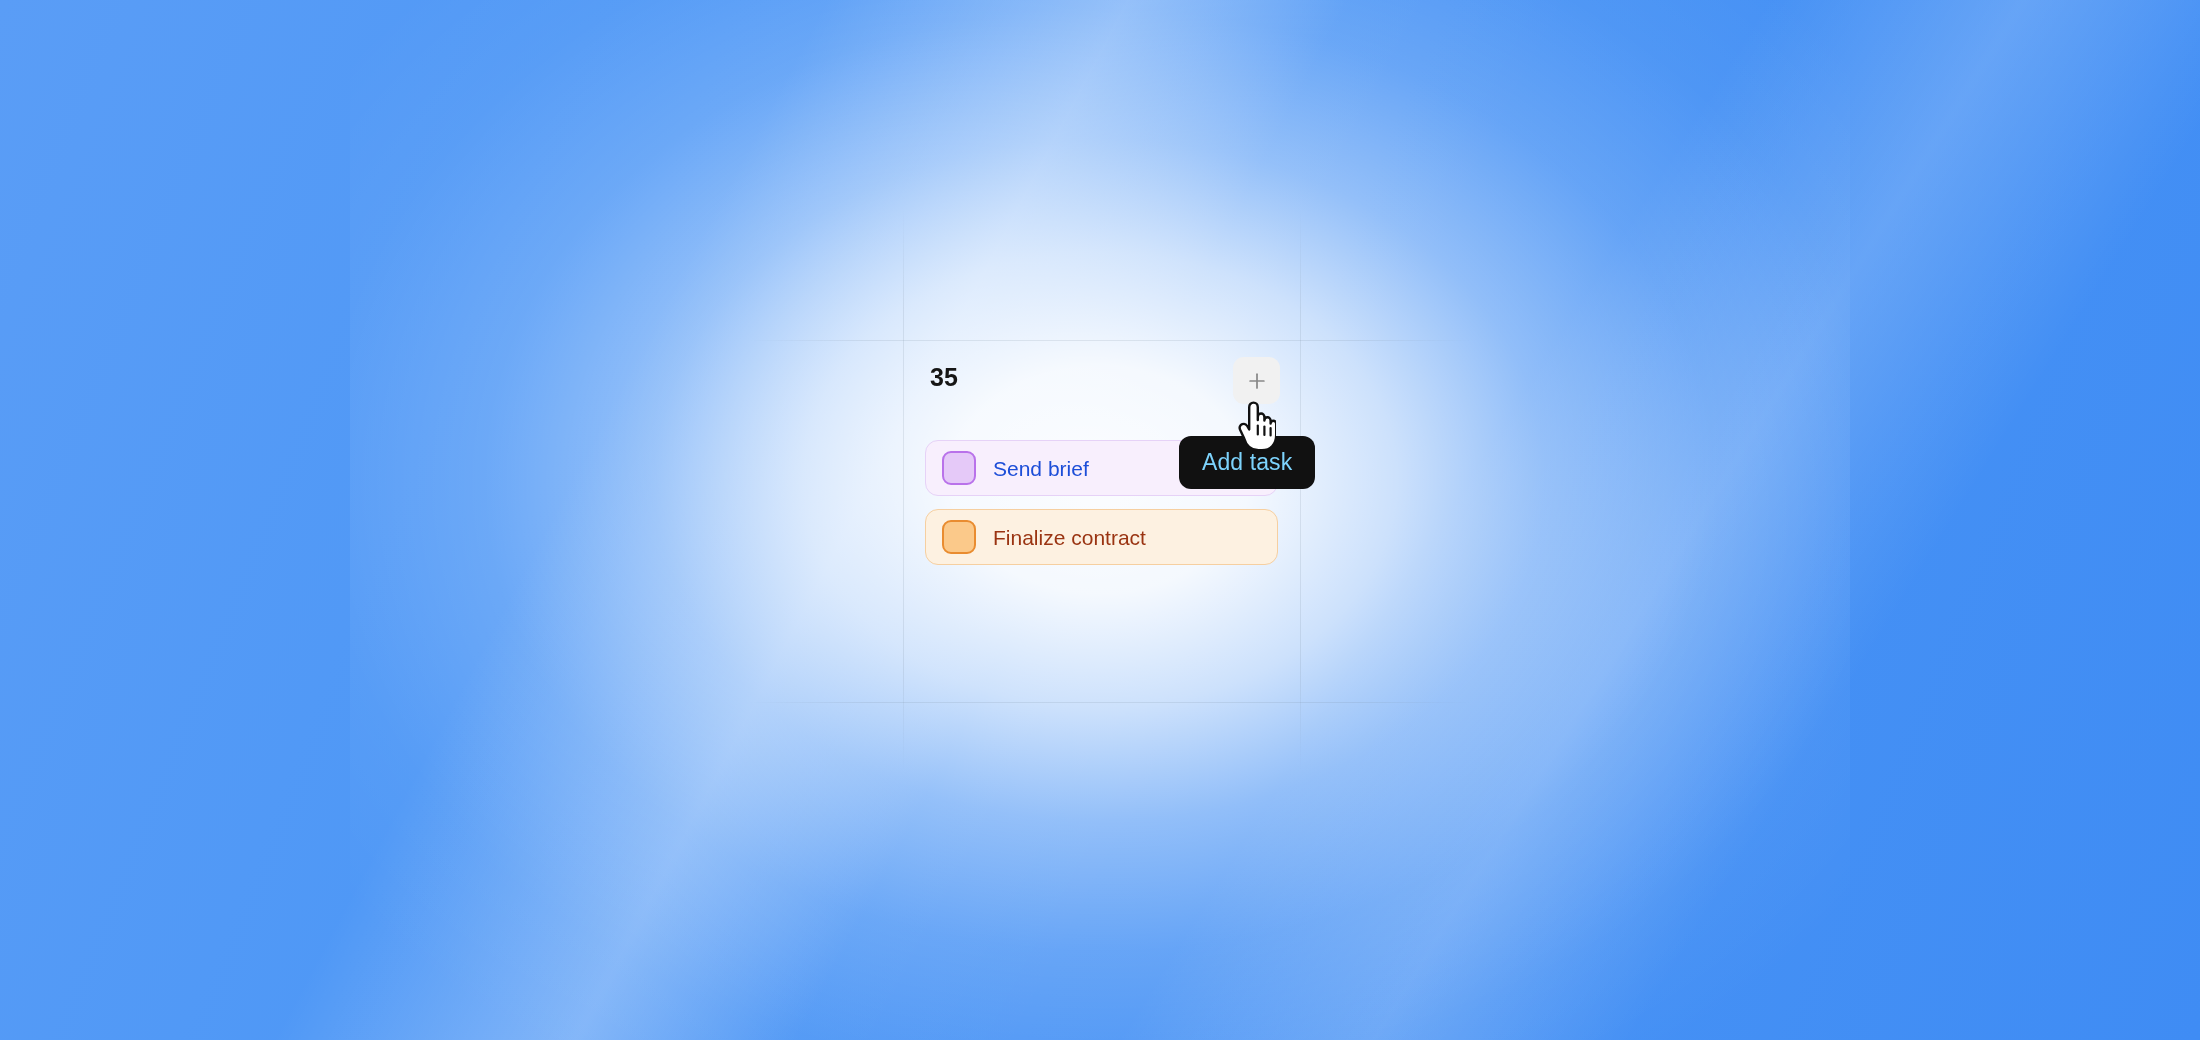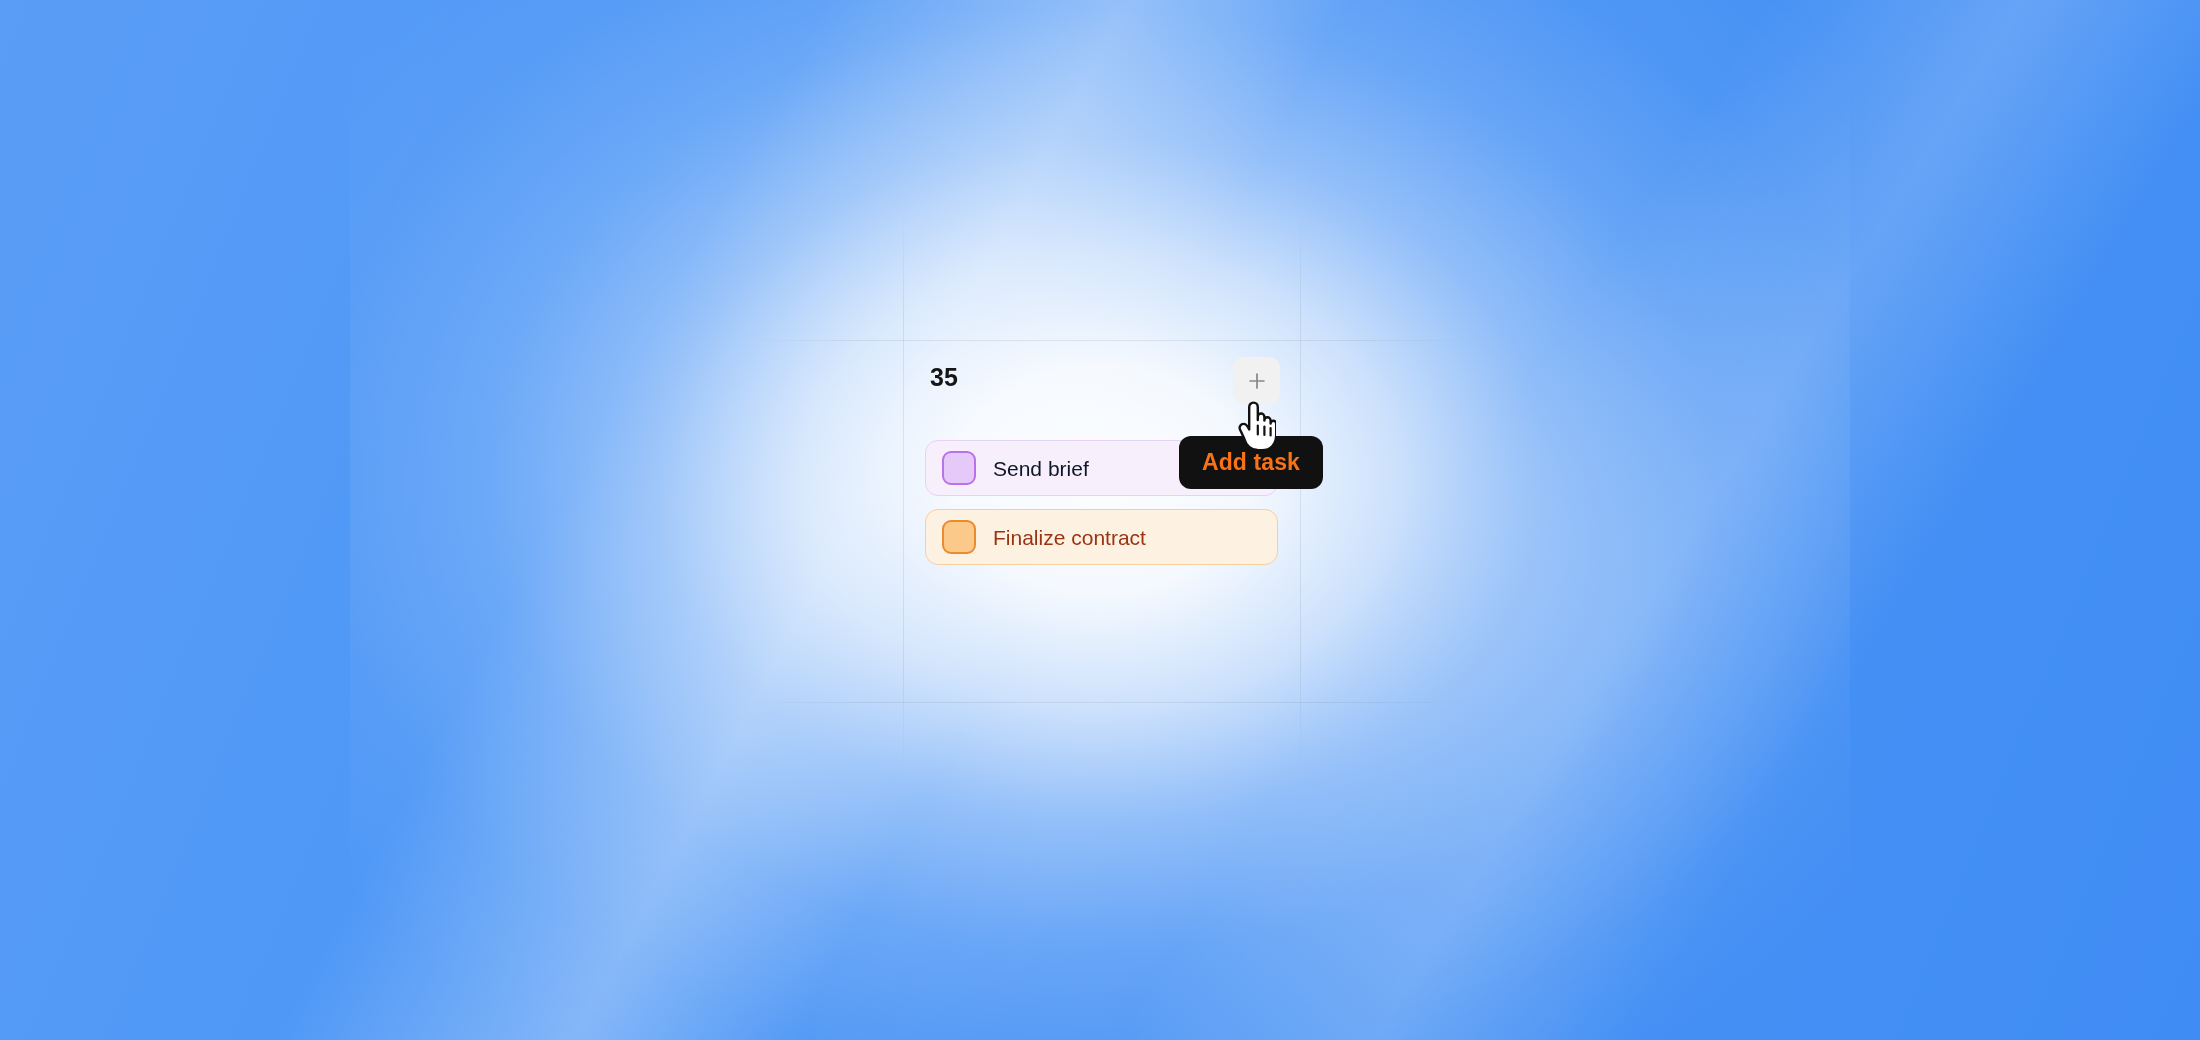--- a/index.html
+++ b/index.html
@@ -161,21 +161,21 @@
 
   
   .task-pill.purple {
     background: #f8effd;
     border-color: #e6d2f7;
   }
   .task-pill.purple .task-swatch {
     background: #e5c9f8;
     border-color: #b972ea;
   }
-  .task-pill.purple .task-label { color: #0f172a; }
+  .task-pill.purple .task-label { color: #1d4ed8; }
 
   
   .task-pill.amber {
     background: #fdf1e1;
     border-color: #f6cfa0;
   }
   .task-pill.amber .task-swatch {
     background: #fbc98a;
     border-color: #e98c30;
   }
@@ -184,24 +184,24 @@
   
   #tooltip {
     position: absolute;
     left: 1179px;
     top: 436px;
     height: 53px;
     padding: 0 23px;
     display: flex;
     align-items: center;
     background: #111111;
-    color: #f97316;
+    color: #7dd3fc;
     border-radius: 12px;
     font-size: 23px;
-    font-weight: 700;
+    font-weight: 400;
     letter-spacing: 0.1px;
     white-space: nowrap;
     z-index: 40;
   }
 
   
   #cursor {
     position: absolute;
     left: 1236px;
     top: 400px;

